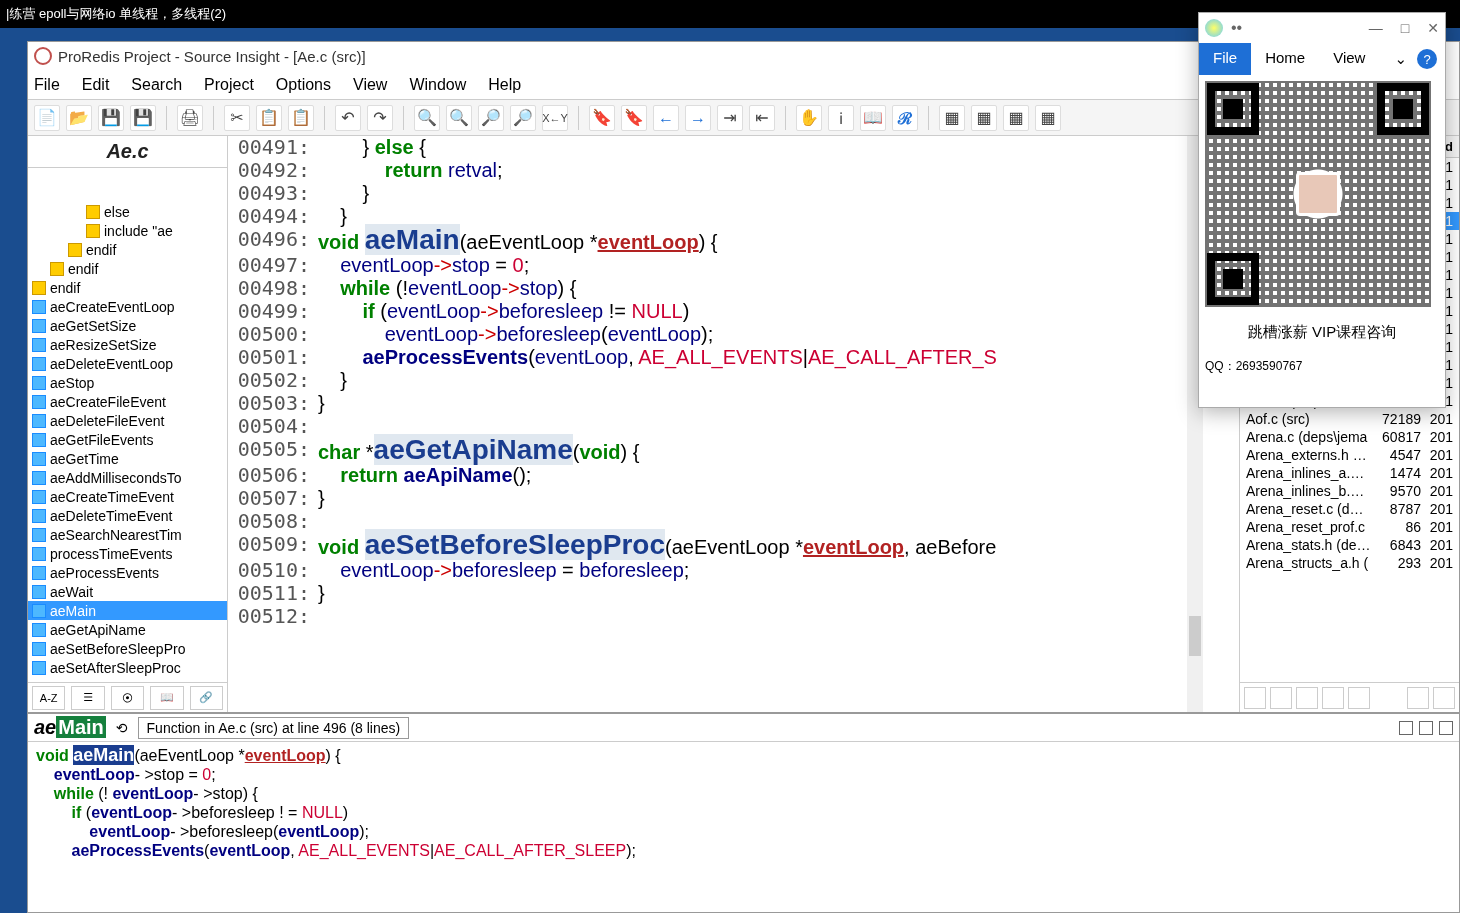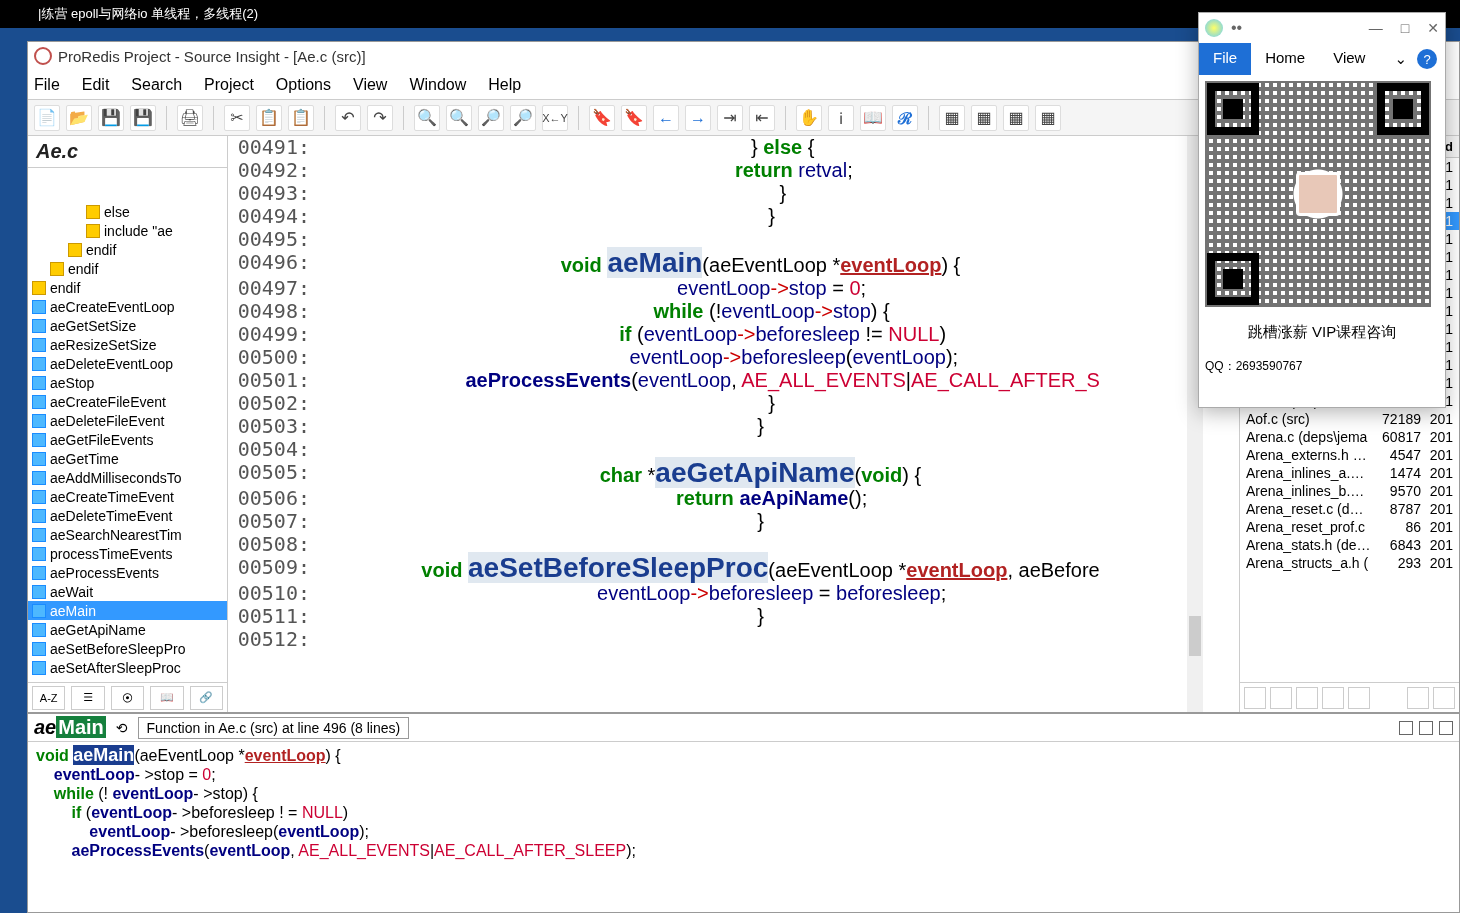--- a/index.html
+++ b/index.html
@@ -1,47 +1,47 @@
 <!DOCTYPE html>
 <html><head>
 <meta charset="utf-8">
 <style>
 * { margin: 0; padding: 0; box-sizing: border-box; font-family: "Segoe UI", Tahoma, sans-serif; }
 html, body { width: 1460px; height: 913px; overflow: hidden; background: #1a4d8f; }
 .taskbar { height: 28px; background: #000; color: #fff; display: flex; align-items: center; padding: 0 6px; font-size: 13px; }
-.taskbar .title { flex: 0 0 auto; margin-left: 32px; }
+.taskbar .title { flex: 0 0 auto; }
 .main-window { position: absolute; top: 41px; left: 27px; right: 0; bottom: 0; background: #fff; border: 1px solid #999; }
 .title-bar { height: 28px; display: flex; align-items: center; padding: 0 6px; font-size: 15px; color: #333; background: #fff; }
 .title-bar .app-icon { width: 18px; height: 18px; border-radius: 50%; border: 2px solid #c0504d; margin-right: 6px; }
 .menu-bar { height: 30px; display: flex; align-items: center; padding: 0 6px; gap: 22px; font-size: 16px; color: #000; border-bottom: 1px solid #ccc; }
 .menu-bar span { cursor: pointer; }
 .toolbar { height: 36px; display: flex; align-items: center; padding: 0 6px; gap: 6px; border-bottom: 1px solid #ccc; background: #f5f5f5; }
 .toolbar .tb-btn { width: 26px; height: 26px; display: inline-flex; align-items: center; justify-content: center; font-size: 16px; color: #444; background: #fff; border: 1px solid #ddd; border-radius: 2px; cursor: pointer; }
 .toolbar .sep { width: 1px; height: 24px; background: #ccc; margin: 0 4px; }
 .body { display: flex; height: calc(100% - 94px); }
 .left-panel { width: 200px; border-right: 1px solid #ccc; display: flex; flex-direction: column; background: #fff; }
-.left-panel .file-title { font-size: 20px; font-weight: bold; font-style: italic; padding: 4px 8px; border-bottom: 1px solid #ccc; color: #222; }
+.left-panel .file-title { font-size: 20px; font-weight: bold; font-style: italic; padding: 4px 8px; border-bottom: 1px solid #ccc; color: #222; text-align: center; }
 .symbol-tree { flex: 1; overflow-y: auto; font-size: 14px; padding-top: 34px; position: relative; }
 .symbol-tree::-webkit-scrollbar { width: 16px; }
 .symbol-tree::-webkit-scrollbar-thumb { background: #ccc; }
 .sym { display: flex; align-items: center; height: 19px; padding-left: 4px; white-space: nowrap; cursor: pointer; }
 .sym.indent1 { padding-left: 22px; }
 .sym.indent2 { padding-left: 40px; }
 .sym.indent3 { padding-left: 58px; }
 .sym .sico { width: 14px; height: 14px; margin-right: 4px; display: inline-block; }
 .sym .sico.hash { background: #ffcc00; border: 1px solid #cc9900; }
 .sym .sico.func { background: #4db8ff; border: 1px solid #1a8cff; }
 .sym.selected { background: #3399ff; color: #fff; }
 .left-bottom { height: 30px; border-top: 1px solid #ccc; display: flex; align-items: center; gap: 6px; padding: 0 4px; }
 .left-bottom .lb-btn { width: 35px; height: 24px; border: 1px solid #ccc; background: #fff; font-size: 11px; display: inline-flex; align-items: center; justify-content: center; }
 .code-panel { flex: 1; display: flex; flex-direction: row; overflow: hidden; }
 .code-area { flex: 1; overflow: auto; font-family: Consolas, monospace; font-size: 20px; line-height: 23px; background: #fff; position: relative; }
 .code-line { display: flex; white-space: pre; }
 .ln { width: 90px; text-align: right; color: #555; padding-right: 8px; font-family: Consolas, monospace; flex-shrink: 0; }
-.code-txt { flex: 1; text-align: center; }
+.code-txt { flex: 1; }
 .kw { color: #008000; font-weight: bold; }
 .ident { color: #000080; }
 .func-def { color: #1a3d8f; font-weight: bold; background: #e0e8f0; font-size: 28px; }
 .func-call { color: #000080; font-weight: bold; }
 .const { color: #cc0033; }
 .num { color: #cc0033; }
 .param { color: #b22222; text-decoration: underline; font-weight: bold; }
 .op { color: #cc0000; }
 .type { color: #000; }
 .scrollbar-h { height: 18px; background: #f0f0f0; border-top: 1px solid #ccc; display: flex; align-items: center; }
@@ -275,21 +275,20 @@
         <span class="lb-btn">🔗</span>
       </div>
     </div>
 
     <div class="code-panel">
       <div class="code-area" id="code-area">
         <div class="code-line"><span class="ln">00491:</span><span class="code-txt">        } <span class="kw">else</span> {</span></div>
           <div class="code-line"><span class="ln">00492:</span><span class="code-txt">            <span class="kw">return</span> <span class="ident">retval</span>;</span></div>
           <div class="code-line"><span class="ln">00493:</span><span class="code-txt">        }</span></div>
           <div class="code-line"><span class="ln">00494:</span><span class="code-txt">    }</span></div>
-          <div class="code-line"><span class="ln">00495:</span><span class="code-txt"></span></div>
           <div class="code-line"><span class="ln">00496:</span><span class="code-txt"><span class="kw">void</span> <span class="func-def">aeMain</span>(<span class="type">aeEventLoop</span> *<span class="param">eventLoop</span>) {</span></div>
           <div class="code-line"><span class="ln">00497:</span><span class="code-txt">    <span class="ident">eventLoop</span><span class="op">-&gt;</span><span class="ident">stop</span> = <span class="num">0</span>;</span></div>
           <div class="code-line"><span class="ln">00498:</span><span class="code-txt">    <span class="kw">while</span> (!<span class="ident">eventLoop</span><span class="op">-&gt;</span><span class="ident">stop</span>) {</span></div>
           <div class="code-line"><span class="ln">00499:</span><span class="code-txt">        <span class="kw">if</span> (<span class="ident">eventLoop</span><span class="op">-&gt;</span><span class="ident">beforesleep</span> != <span class="const">NULL</span>)</span></div>
           <div class="code-line"><span class="ln">00500:</span><span class="code-txt">            <span class="ident">eventLoop</span><span class="op">-&gt;</span><span class="ident">beforesleep</span>(<span class="ident">eventLoop</span>);</span></div>
           <div class="code-line"><span class="ln">00501:</span><span class="code-txt">        <span class="func-call">aeProcessEvents</span>(<span class="ident">eventLoop</span>, <span class="const">AE_ALL_EVENTS</span>|<span class="const">AE_CALL_AFTER_S</span></span></div>
           <div class="code-line"><span class="ln">00502:</span><span class="code-txt">    }</span></div>
           <div class="code-line"><span class="ln">00503:</span><span class="code-txt">}</span></div>
           <div class="code-line"><span class="ln">00504:</span><span class="code-txt"></span></div>
           <div class="code-line"><span class="ln">00505:</span><span class="code-txt"><span class="kw">char</span> *<span class="func-def">aeGetApiName</span>(<span class="kw">void</span>) {</span></div>

